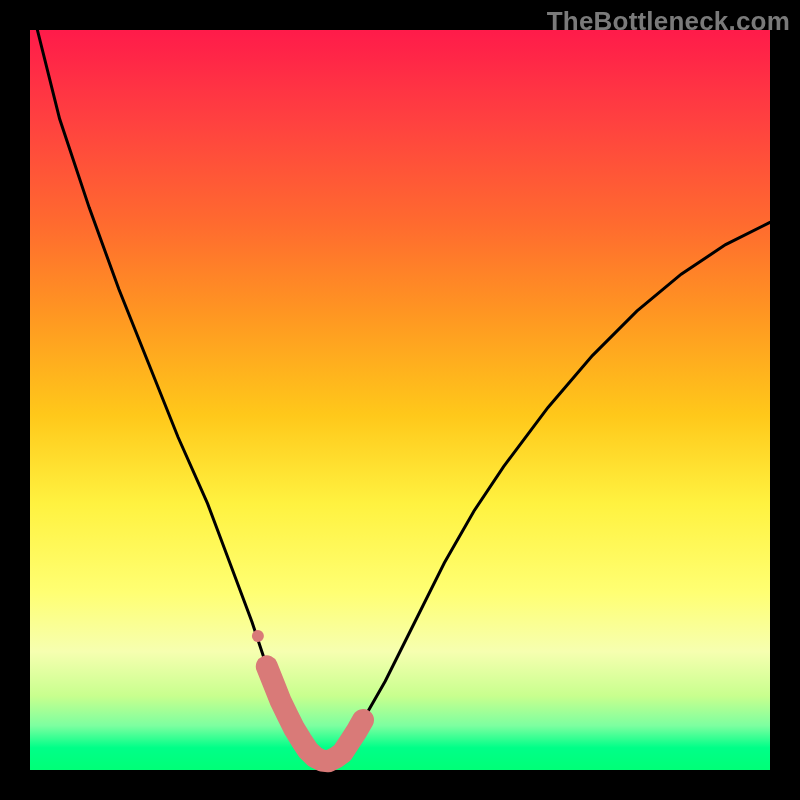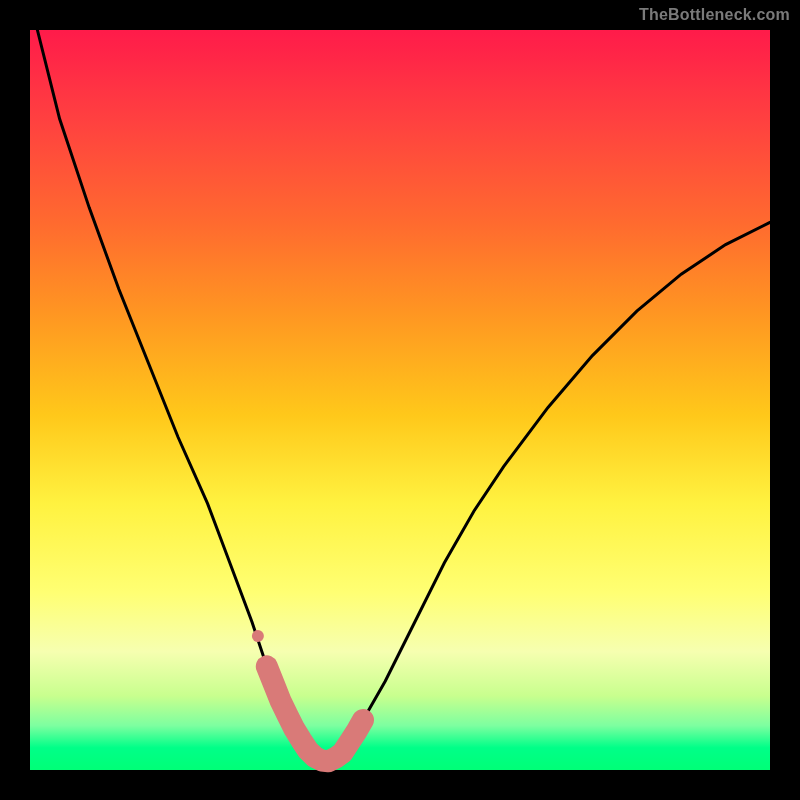--- a/index.html
+++ b/index.html
@@ -30,21 +30,21 @@
       #c8ff8e 90%,
       #7dffa0 94%,
       #00ff88 97%,
       #00ff77 100%
     );
   }
   .watermark {
     position: absolute;
     top: 6px;
     right: 10px;
-    font-size: 16px;
+    font-size: 26px;
     font-weight: 600;
     color: #7a7a7a;
     letter-spacing: 0.2px;
     user-select: none;
     margin-left: 12px;
   }
   svg.plot {
     position: absolute;
     left: 0;
     top: 0;

